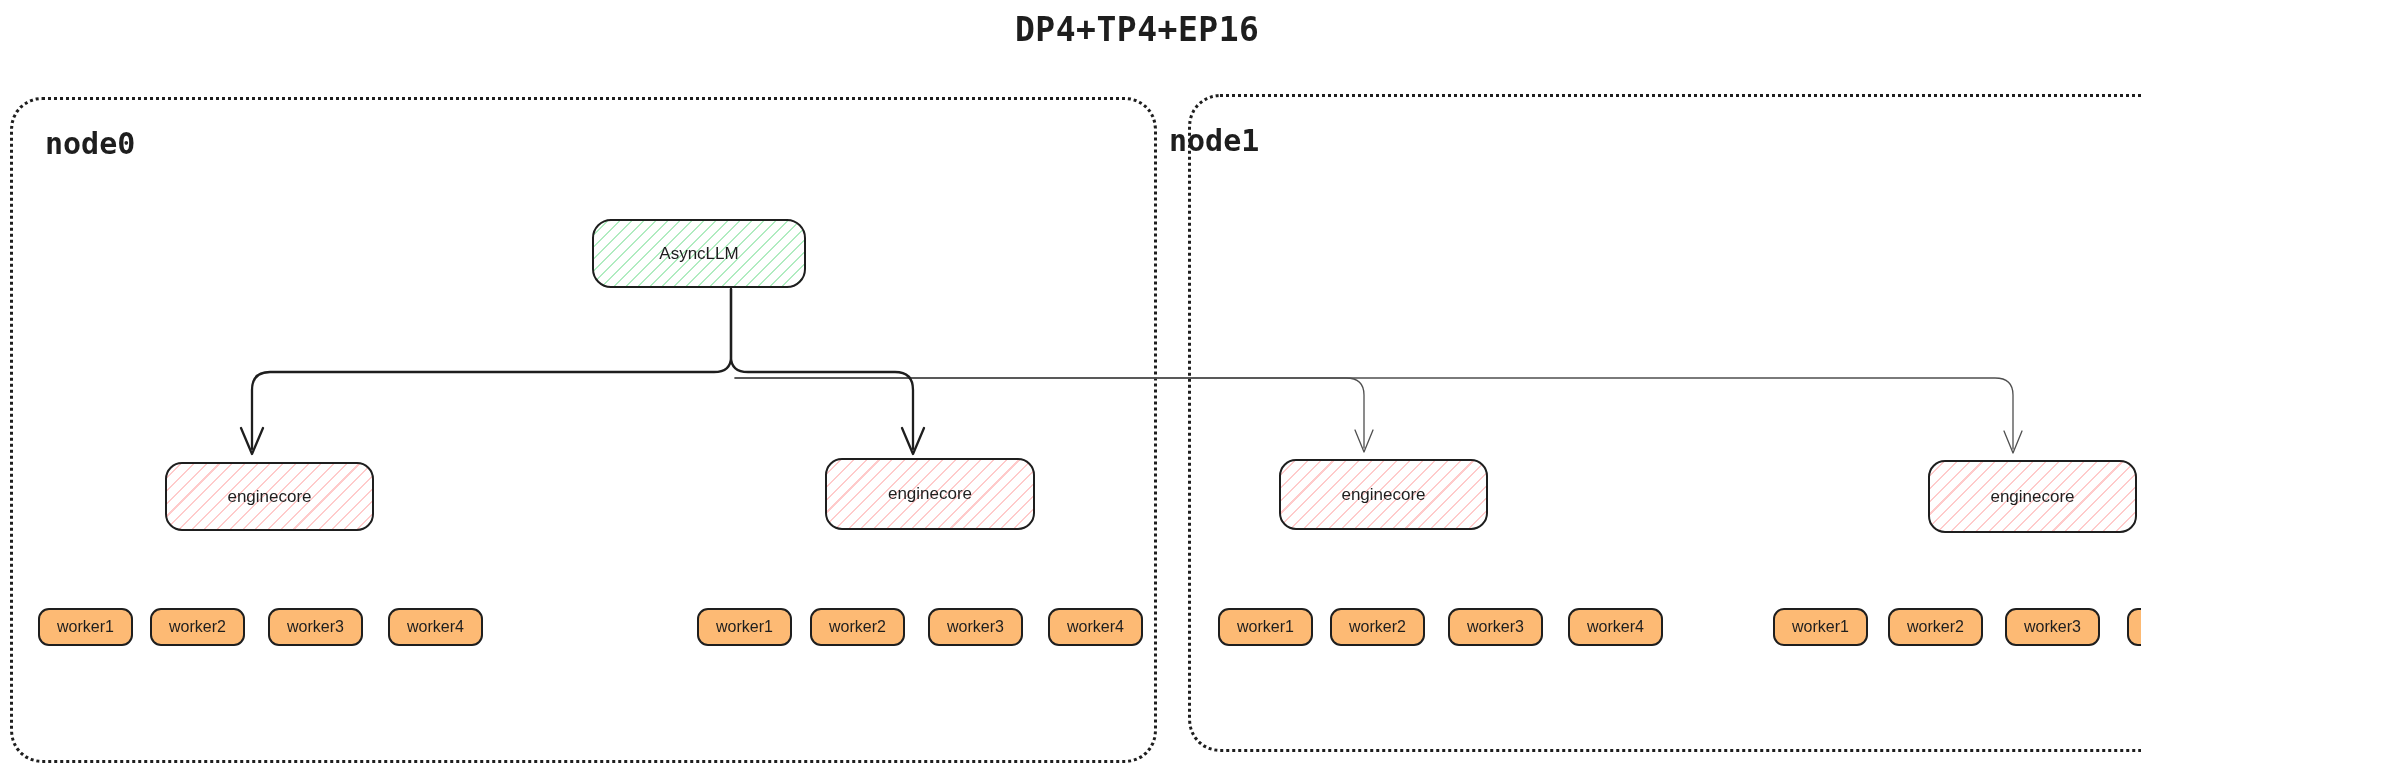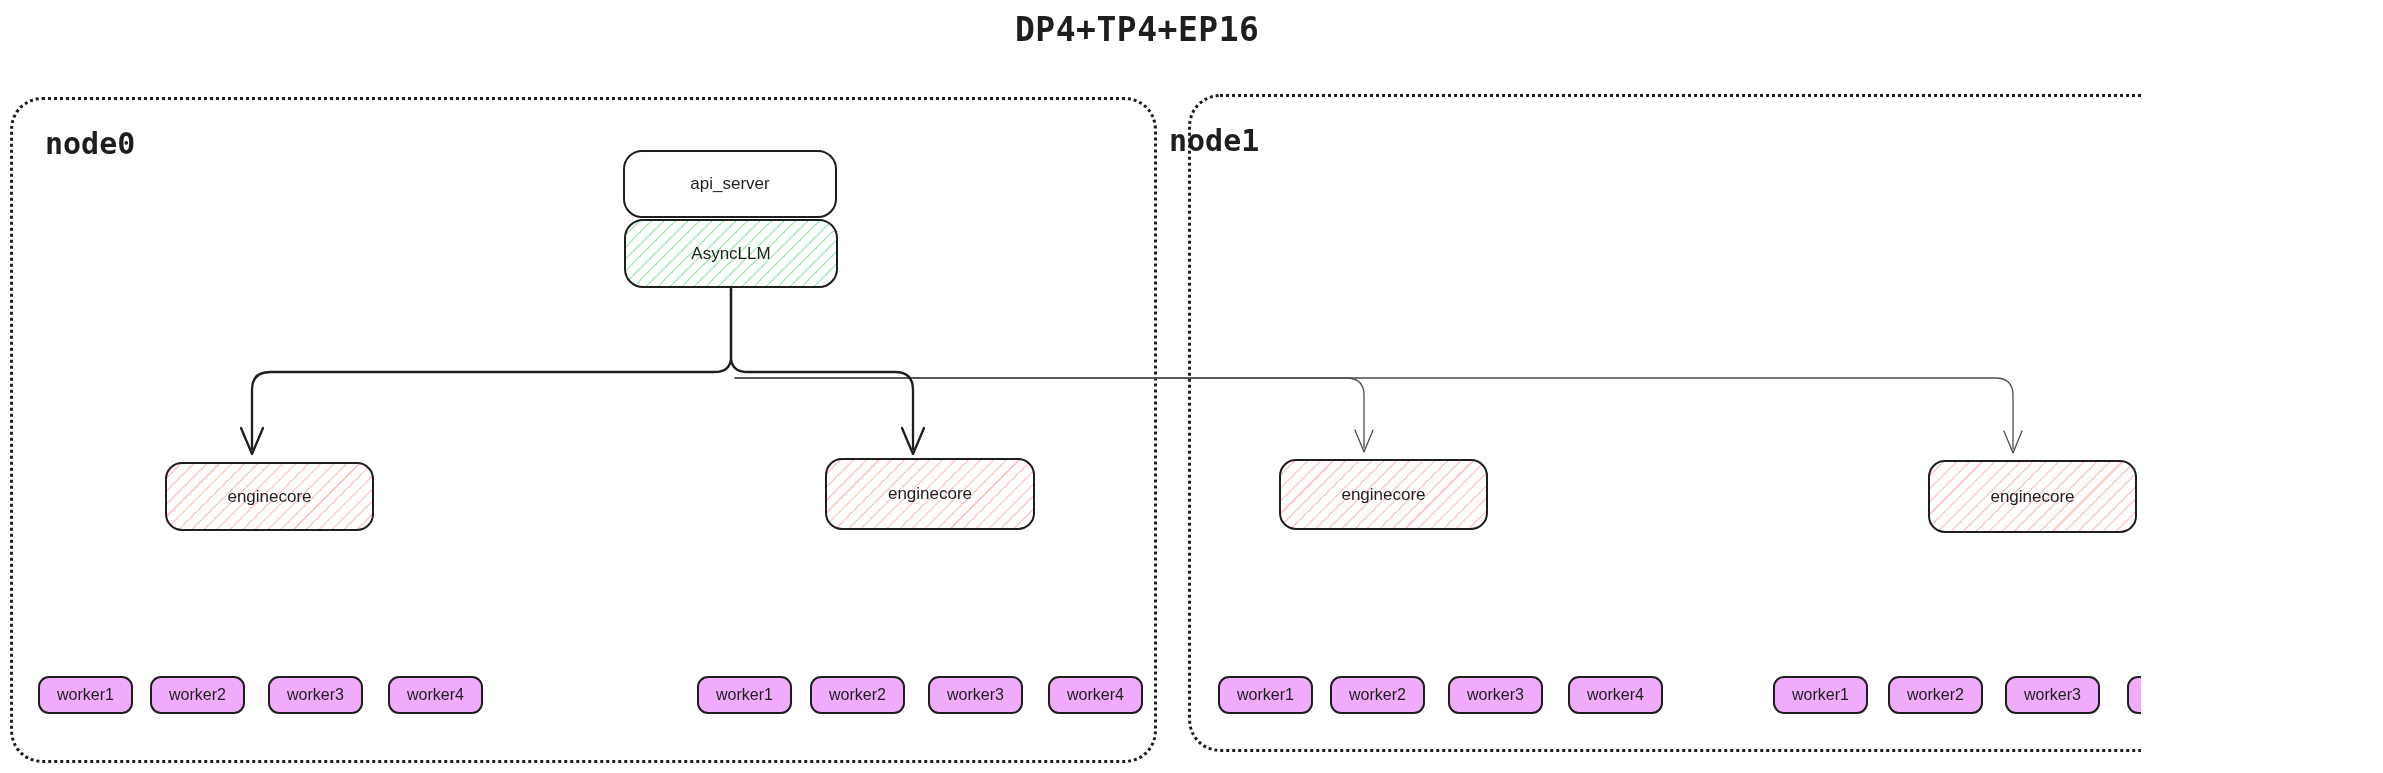--- a/index.html
+++ b/index.html
@@ -25,40 +25,40 @@
   .node-label.n0 { left:45px; top:126px; }
   .node-label.n1 { left:1169px; top:123px; }
   .box {
     position:absolute; box-sizing:border-box; background:#ffffff;
     border:2.5px solid #1e1e1e; border-radius:17px;
     display:flex; align-items:center; justify-content:center;
     font-size:17px; white-space:nowrap;
   }
   .api { left:623px; top:150px; width:214px; height:68px; border-radius:19px; }
   .asyncllm {
-    left:624px; top:219px; width:214px; height:69px; border-radius:19px;
+    left:592px; top:219px; width:214px; height:69px; border-radius:19px;
     background-image:repeating-linear-gradient(135deg,
       rgba(110,220,140,0.55) 0px, rgba(110,220,140,0.55) 1.6px,
       transparent 1.6px, transparent 8.5px);
   }
   .engine {
     background-image:repeating-linear-gradient(135deg,
       rgba(255,130,130,0.42) 0px, rgba(255,130,130,0.42) 1.5px,
       transparent 1.5px, transparent 9px);
     margin-left:17px;
   }
   .engine.e1 { left:148px;  top:462px; width:209px; height:69px; }
   .engine.e2 { left:808px;  top:458px; width:210px; height:72px; }
   .engine.e3 { left:1262px; top:459px; width:209px; height:71px; }
   .engine.e4 { left:1911px; top:460px; width:209px; height:73px; }
   .worker {
-    position:absolute; box-sizing:border-box; background:#f0abfc;
+    position:absolute; box-sizing:border-box; background:#fdba74;
     border:2.5px solid #1e1e1e; border-radius:11px;
     display:flex; align-items:center; justify-content:center;
-    font-size:16px; top:676px; width:95px; height:38px; white-space:nowrap;
+    font-size:16px; top:608px; width:95px; height:38px; white-space:nowrap;
   }
   svg.connectors { position:absolute; left:0; top:0; }
   .stroke-thick { stroke:#1e1e1e; stroke-width:2.3; fill:none; stroke-linecap:round; stroke-linejoin:round; }
   .stroke-thin  { stroke:#4f4f4f; stroke-width:1.3; fill:none; stroke-linecap:round; stroke-linejoin:round; }
 </style>
 </head>
 <body>
 
 <div class="canvas">
 
@@ -75,23 +75,20 @@
     <path class="stroke-thin" d="M2004,431 L2013,453 L2022,431"></path>
     <path class="stroke-thin" d="M735,378 L1346,378 Q1364,378 1364,395 L1364,448"></path>
     <path class="stroke-thin" d="M1355,430 L1364,452 L1373,430"></path>
 
     <path class="stroke-thick" d="M731,289 L731,357 Q731,372 714,372 L270,372 Q252,372 252,390 L252,449"></path>
     <path class="stroke-thick" d="M241,428 L252,454 L263,428"></path>
     <path class="stroke-thick" d="M731,289 L731,357 Q731,372 748,372 L895,372 Q913,372 913,390 L913,449"></path>
     <path class="stroke-thick" d="M902,428 L913,454 L924,428"></path>
   </svg>
 
-  <div class="box api">
-    <span>api_server</span>
-  </div>
   <div class="box asyncllm">
     <span>AsyncLLM</span>
   </div>
 
   <div class="box engine e1">
     <span>enginecore</span>
   </div>
   <div class="box engine e2">
     <span>enginecore</span>
   </div>

